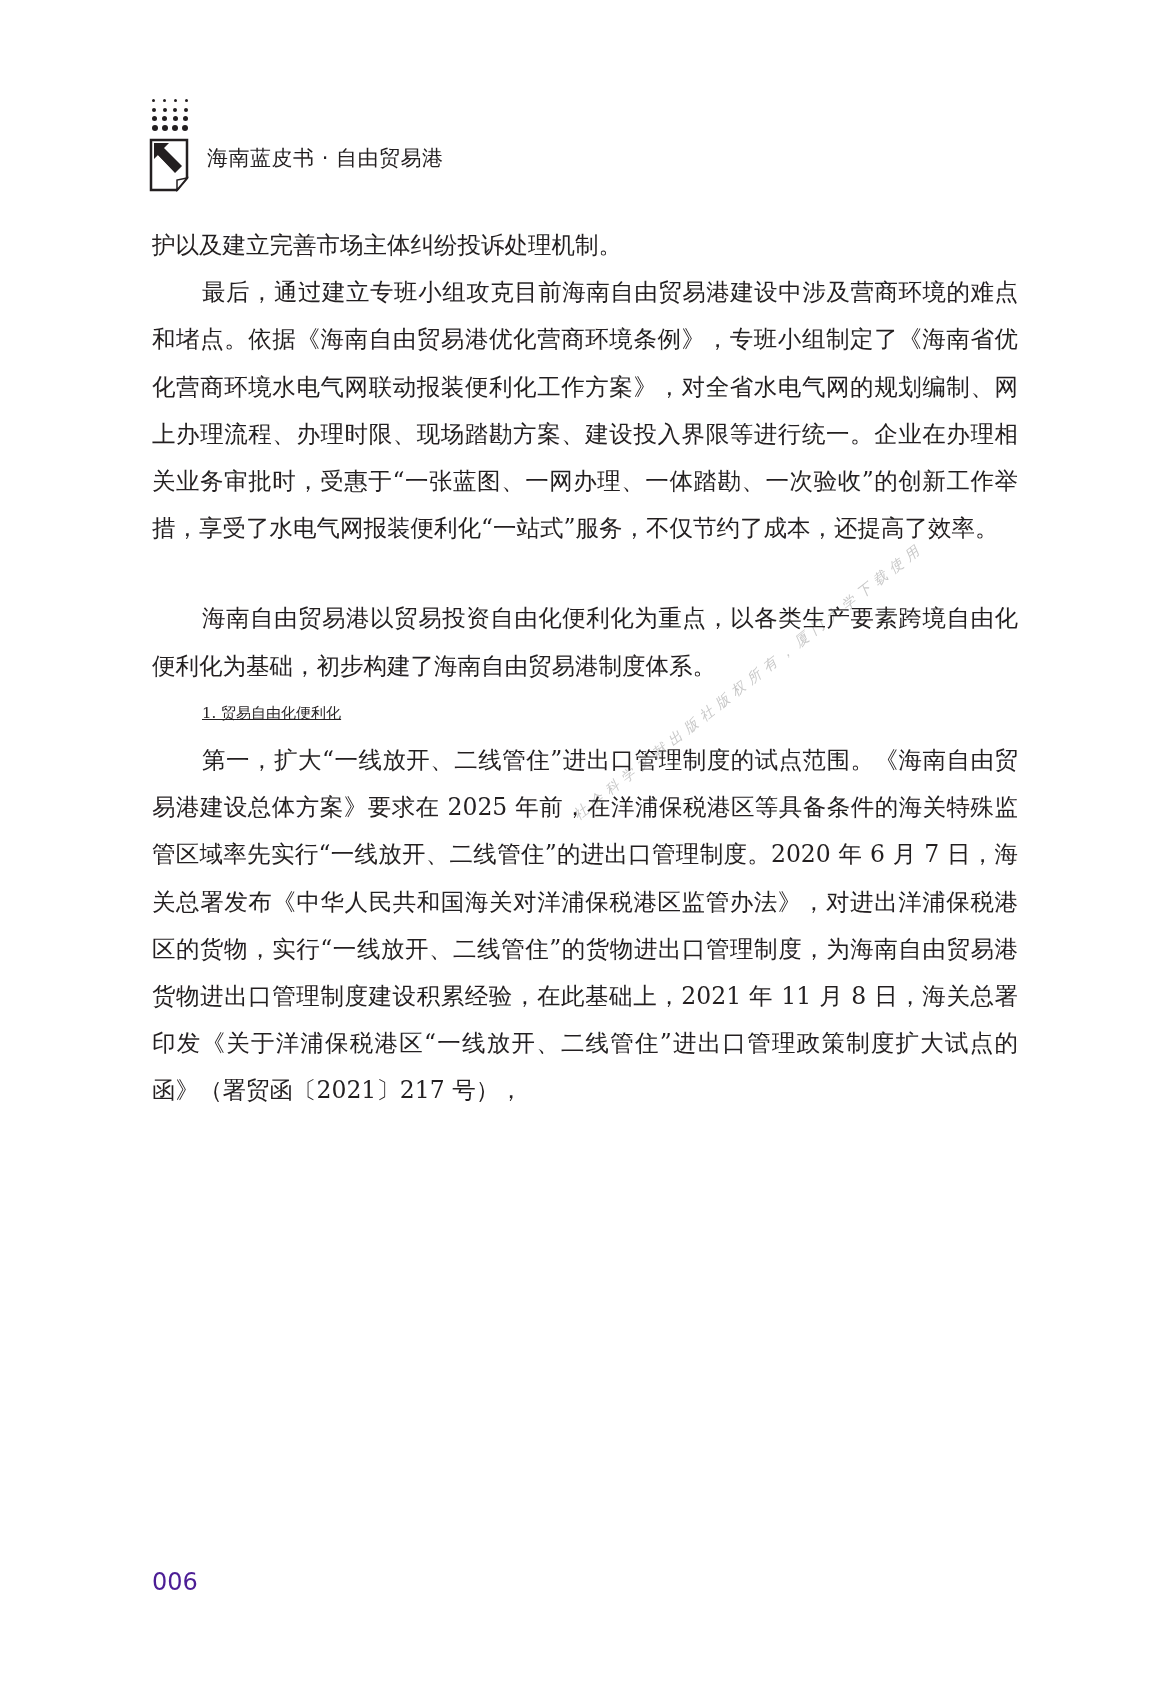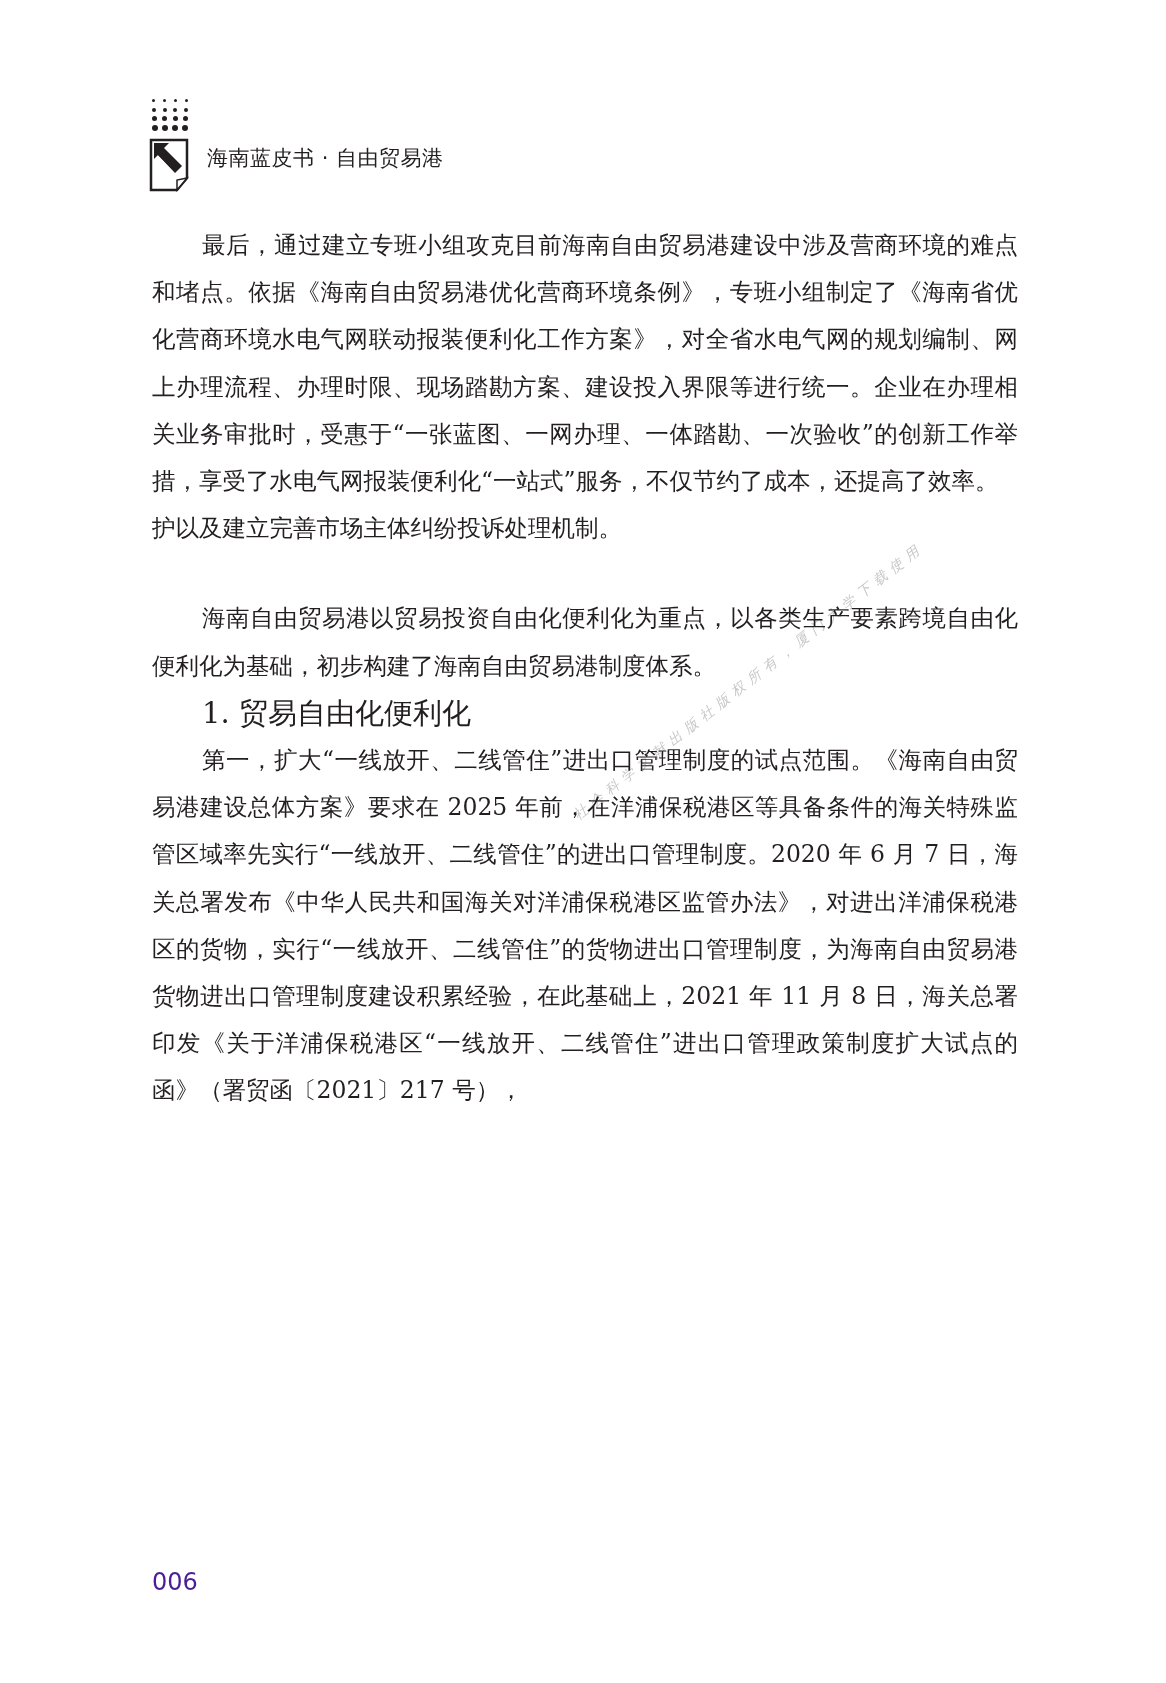--- a/index.html
+++ b/index.html
@@ -12,21 +12,21 @@
     .book-icon { position: absolute; left: 1px; top: 46px; width: 42px; height: 54px; }
     .header-title { position: absolute; left: 59px; top: 52px; font-family: "DejaVu Sans", "Liberation Sans", sans-serif;
       font-size: 21px; letter-spacing: 0.5px; color: #231f20; white-space: nowrap; }
     .content { position: absolute; left: 152px; top: 222px; width: 866px; }
     .p { font-size: 23.5px; line-height: 47.2px; margin: 0; text-align: justify; text-align-last: left; word-break: break-all; }
     .indent { text-indent: 50px; }
     .section-title { font-family: "DejaVu Sans", "Liberation Sans", sans-serif; font-size: 25px;
       margin: 0; padding-left: 50px; line-height: 47px; height: 47px; }
     .gap-a { height: 19px; }
     .gap-b { height: 24px; }
-    .subhead { font-size: 29px; line-height: 47.2px; margin: 0; padding-left: 50px; }
+    .subhead { font-size: 15px; line-height: 47.2px; margin: 0; padding-left: 50px; text-decoration: underline; }
     .page-number { position: absolute; left: 152px; top: 1568px; font-family: "DejaVu Sans", "Liberation Sans", sans-serif;
       font-size: 24px; color: #4c1d95; }
     .watermark { position: absolute; left: 540px; top: 560px; width: 360px; height: 260px; pointer-events: none; }
     .watermark span { position: absolute; left: 0; top: 0; transform-origin: 0 0; transform: translate(30px, 250px) rotate(-38deg);
       font-size: 14px; color: #c8c8c8; letter-spacing: 6px; white-space: nowrap; font-style: italic; }
   </style>
 </head>
 <body>
 
 <div class="header">
@@ -63,22 +63,22 @@
     <path d="M5 5 L20 5 L15 10 L33 28 L26 35 L9 17 L5 21 Z" fill="#231f20"></path>
   </svg>
   <div class="header-title">海南蓝皮书 · 自由贸易港</div>
 </div>
 
 <div class="watermark">
   <span>社会科学文献出版社版权所有，厦门大学下载使用</span>
 </div>
 
 <div class="content">
+  <p class="p">护以及建立完善市场主体纠纷投诉处理机制。</p>
   <p class="p indent">最后，通过建立专班小组攻克目前海南自由贸易港建设中涉及营商环境的难点和堵点。依据《海南自由贸易港优化营商环境条例》，专班小组制定了《海南省优化营商环境水电气网联动报装便利化工作方案》，对全省水电气网的规划编制、网上办理流程、办理时限、现场踏勘方案、建设投入界限等进行统一。企业在办理相关业务审批时，受惠于“一张蓝图、一网办理、一体踏勘、一次验收”的创新工作举措，享受了水电气网报装便利化“一站式”服务，不仅节约了成本，还提高了效率。</p>
-  <p class="p">护以及建立完善市场主体纠纷投诉处理机制。</p>
   <div class="gap-a"></div>
   <div class="gap-b"></div>
   <p class="p indent">海南自由贸易港以贸易投资自由化便利化为重点，以各类生产要素跨境自由化便利化为基础，初步构建了海南自由贸易港制度体系。</p>
   <p class="subhead">1. 贸易自由化便利化</p>
   <p class="p indent">第一，扩大“一线放开、二线管住”进出口管理制度的试点范围。《海南自由贸易港建设总体方案》要求在 2025 年前，在洋浦保税港区等具备条件的海关特殊监管区域率先实行“一线放开、二线管住”的进出口管理制度。2020 年 6 月 7 日，海关总署发布《中华人民共和国海关对洋浦保税港区监管办法》，对进出洋浦保税港区的货物，实行“一线放开、二线管住”的货物进出口管理制度，为海南自由贸易港货物进出口管理制度建设积累经验，在此基础上，2021 年 11 月 8 日，海关总署印发《关于洋浦保税港区“一线放开、二线管住”进出口管理政策制度扩大试点的函》（署贸函〔2021〕217 号），</p>
 </div>
 
 <div class="page-number">006</div>
 
 </body></html>

